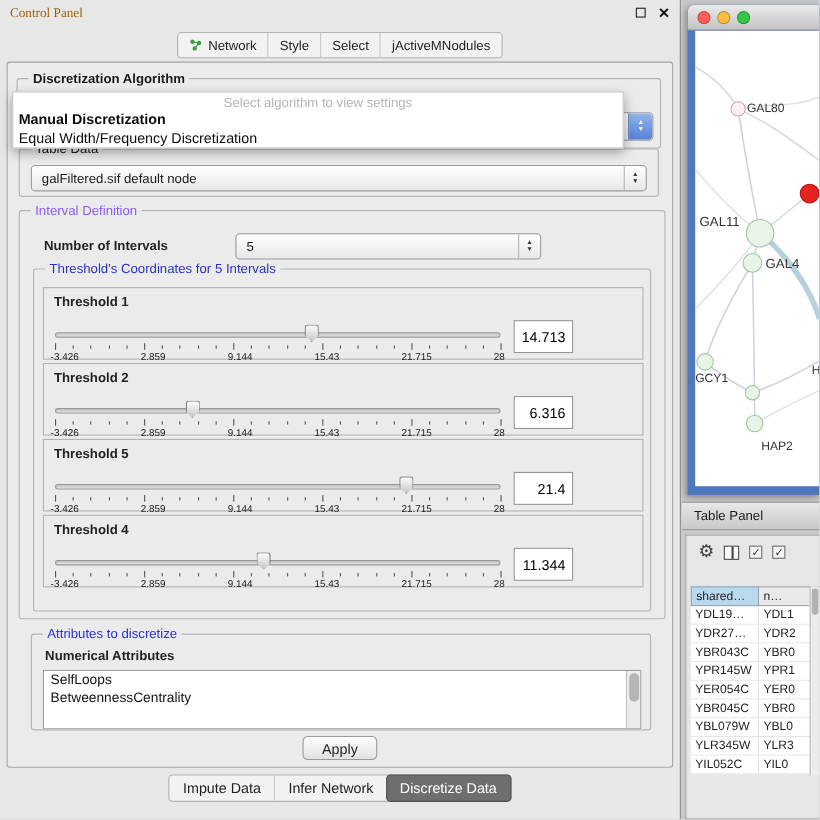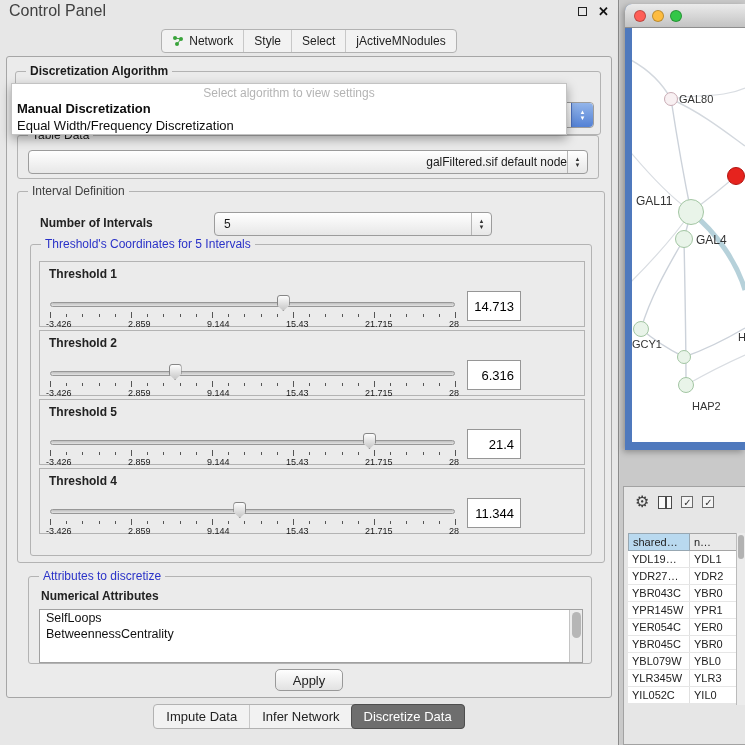--- a/index.html
+++ b/index.html
@@ -11,40 +11,40 @@
     overflow:hidden;
     font-size:12px;
     color:#222;
   }
   
   #control-panel {
     position:absolute; left:0; top:0; width:619px; height:745px;
     background:#e7e7e7; border-right:1px solid #8a8a8a;
   }
   .titlebar { height:22px; display:flex; align-items:center; padding:0 9px; }
-  .titlebar .title { flex:1; font-size:16px; color:#404040; }
+  .titlebar .title { flex:1; font-size:12px; color:#a16207;font-family:Liberation Serif, serif; }
   .win-restore { width:9px; height:9px; border:1.5px solid #222; margin-right:11px; cursor:pointer; }
   .win-close { font-size:13px; font-weight:bold; color:#111; cursor:pointer; line-height:1; }
 
   .tabstrip { display:flex; justify-content:center; margin-top:7px; }
   .tabbar { display:flex; background:#f2f2f2; border:1px solid #b2b2b2; border-radius:4px; }
   .tab { padding:4px 10px; font-size:12px; display:flex; align-items:center; gap:5px;
          border-left:1px solid #c8c8c8; cursor:pointer; white-space:nowrap;text-align:right; }
   .tab:first-child { border-left:none; }
   .tab.selected { background:#6e6e6e; color:#fff; border-radius:4px; margin:-1px -1px; border:1px solid #4e4e4e; padding:5px 11px; }
   .net-icon svg { display:block; }
 
   .content {
     position:absolute; left:6px; top:56px; width:606px; height:642px;
     background:#ebebeb; border:1px solid #a6a6a6; border-radius:3px;
   }
   .groupbox { position:absolute; border:1px solid #b3b3b3; border-radius:3px; }
   .grouptitle { position:absolute; top:-8px; left:10px; background:#ebebeb; padding:0 4px;
                 font-size:12px; font-weight:bold; color:#1a1a1a; white-space:nowrap; }
-  .grouptitle.green { color:#404040; font-weight:normal; }
+  .grouptitle.green { color:#8b5cf6; font-weight:normal; }
   .grouptitle.blue  { color:#2a32c8; font-weight:normal; }
 
   
   #algo-group { left:8px; top:14px; width:586px; height:64px; }
   .combo { position:absolute; background:linear-gradient(#ffffff,#e7e7e7);
            border:1px solid #9c9c9c; border-radius:4px; display:flex; align-items:center; cursor:pointer; }
   .combo .combo-val { flex:1; padding-left:9px; font-size:12px; color:#1a1a1a; overflow:hidden; white-space:nowrap; }
   .combo .stepper { width:20px; align-self:stretch; display:flex; flex-direction:column;
                     align-items:center; justify-content:center; font-size:6px; line-height:6px; color:#333;
                     border-left:1px solid #b5b5b5; }
@@ -57,21 +57,21 @@
     position:absolute; left:4px; top:26px; width:556px; height:52px; z-index:60;
     background:#ffffff; border:1px solid #c3c3c3;
     box-shadow:0 4px 10px rgba(0,0,0,0.35);
   }
   .popup-placeholder { text-align:center; color:#b4b4b4; font-size:12px; padding-top:2px; height:16px; }
   .popup-opt { font-size:13px; padding:1px 5px; color:#0d0d0d; cursor:pointer; }
   .popup-opt.bold { font-weight:bold; }
 
   
   #tabledata-group { left:10px; top:78px; width:582px; height:44px; }
-  #combo-tabledata { left:10px; top:14px; width:560px; height:24px;text-align:right; }
+  #combo-tabledata { left:10px; top:14px; width:560px; height:24px; }
 
   
   #interval-group { left:10px; top:134px; width:588px; height:372px; }
   #numint-label { position:absolute; left:22px; top:24px; font-weight:bold; font-size:12px; }
   #combo-numint { left:196px; top:20px; width:278px; height:24px; }
   #thresholds-group { position:absolute; left:12px; top:52px; width:562px; height:312px;
                       border:1px solid #b3b3b3; border-radius:3px; }
   .tblock { position:absolute; left:8px; width:546px; height:66px;
             border:1px solid #b3b3b3; background:#ebebeb; }
   .tlabel { position:absolute; left:9px; top:5px; font-weight:bold; font-size:12px; }
@@ -489,20 +489,23 @@
       <div class="node" style="left:46px;top:349px;width:16px;height:16px"></div>
       <span class="nlabel" style="left:47px;top:65px">GAL80</span>
       <span class="nlabel big" style="left:4px;top:166px">GAL11</span>
       <span class="nlabel big" style="left:64px;top:205px">GAL4</span>
       <span class="nlabel" style="left:0px;top:310px">GCY1</span>
       <span class="nlabel" style="left:60px;top:372px">HAP2</span>
       <span class="nlabel" style="left:106px;top:303px">H</span>
     </div>
   </div>
 
+  <div id="tablepanel-bar">
+    <span>Table Panel</span>
+  </div>
 
   <div id="table-window">
     <div id="table-toolbar">
       <span class="gear">⚙</span>
       <span class="colicon"></span>
       <span class="checkicon">✓</span>
       <span class="checkicon">✓</span>
     </div>
     <div id="grid">
       <div class="gridhead">

